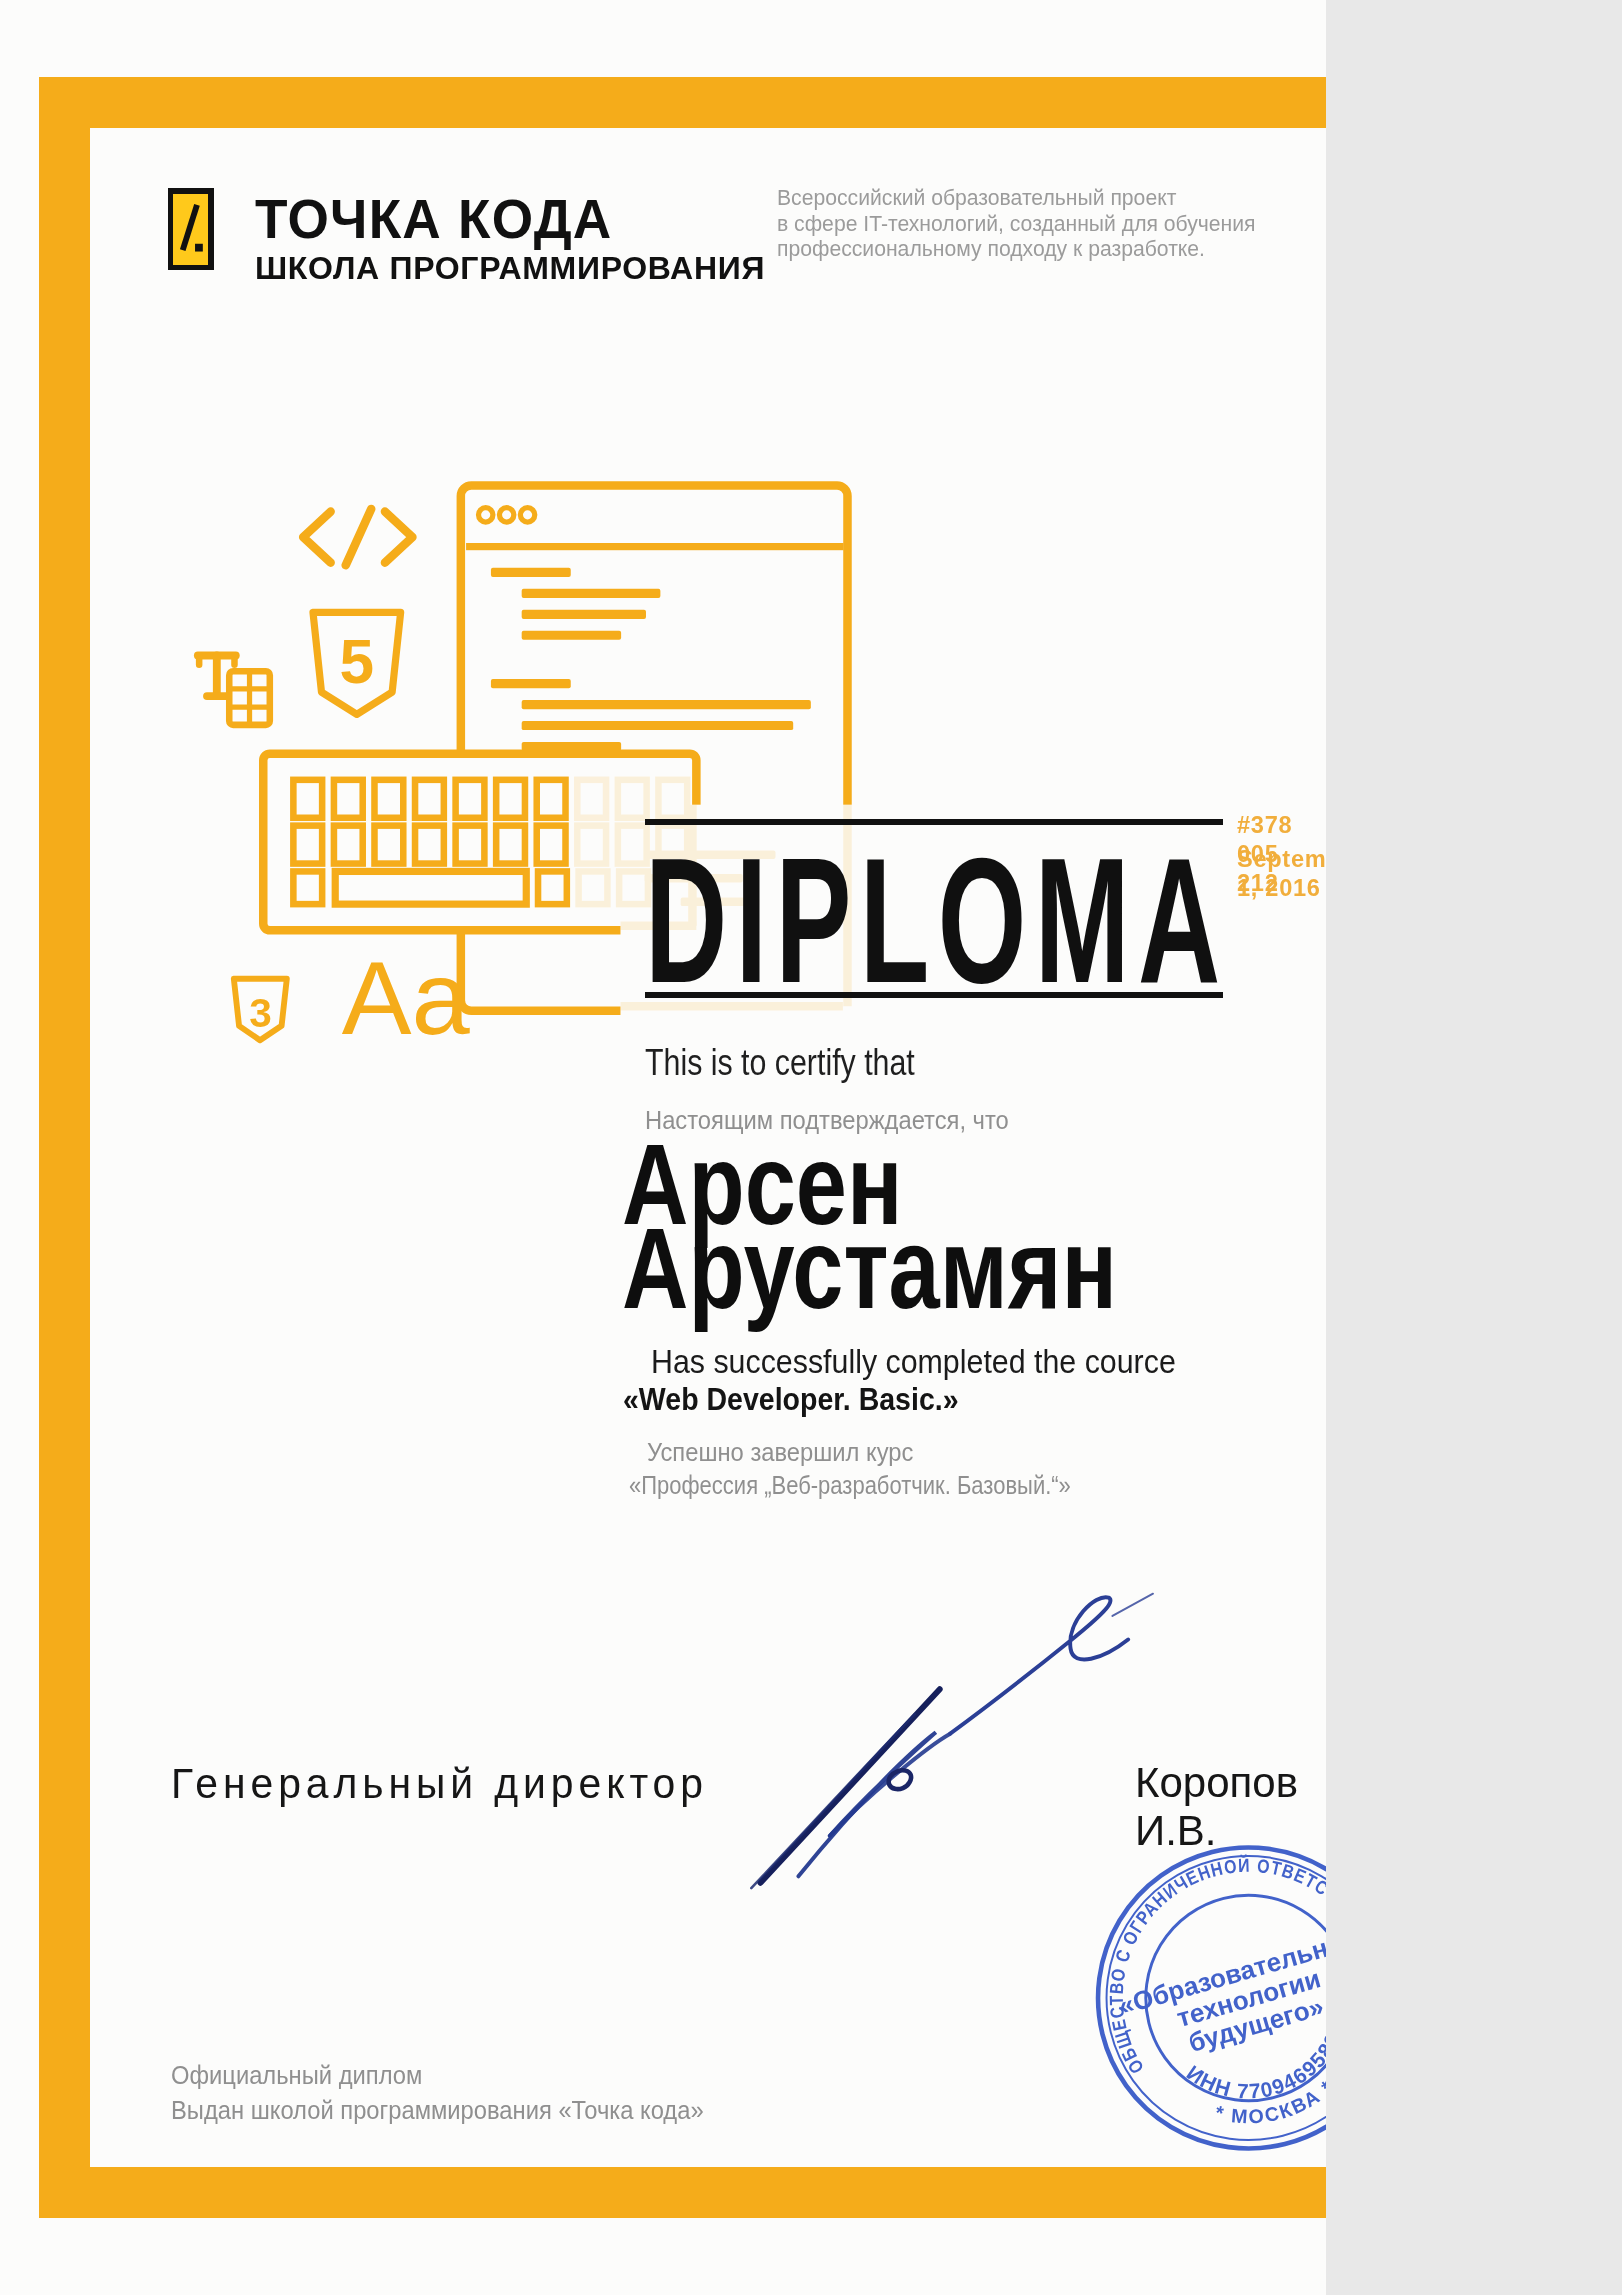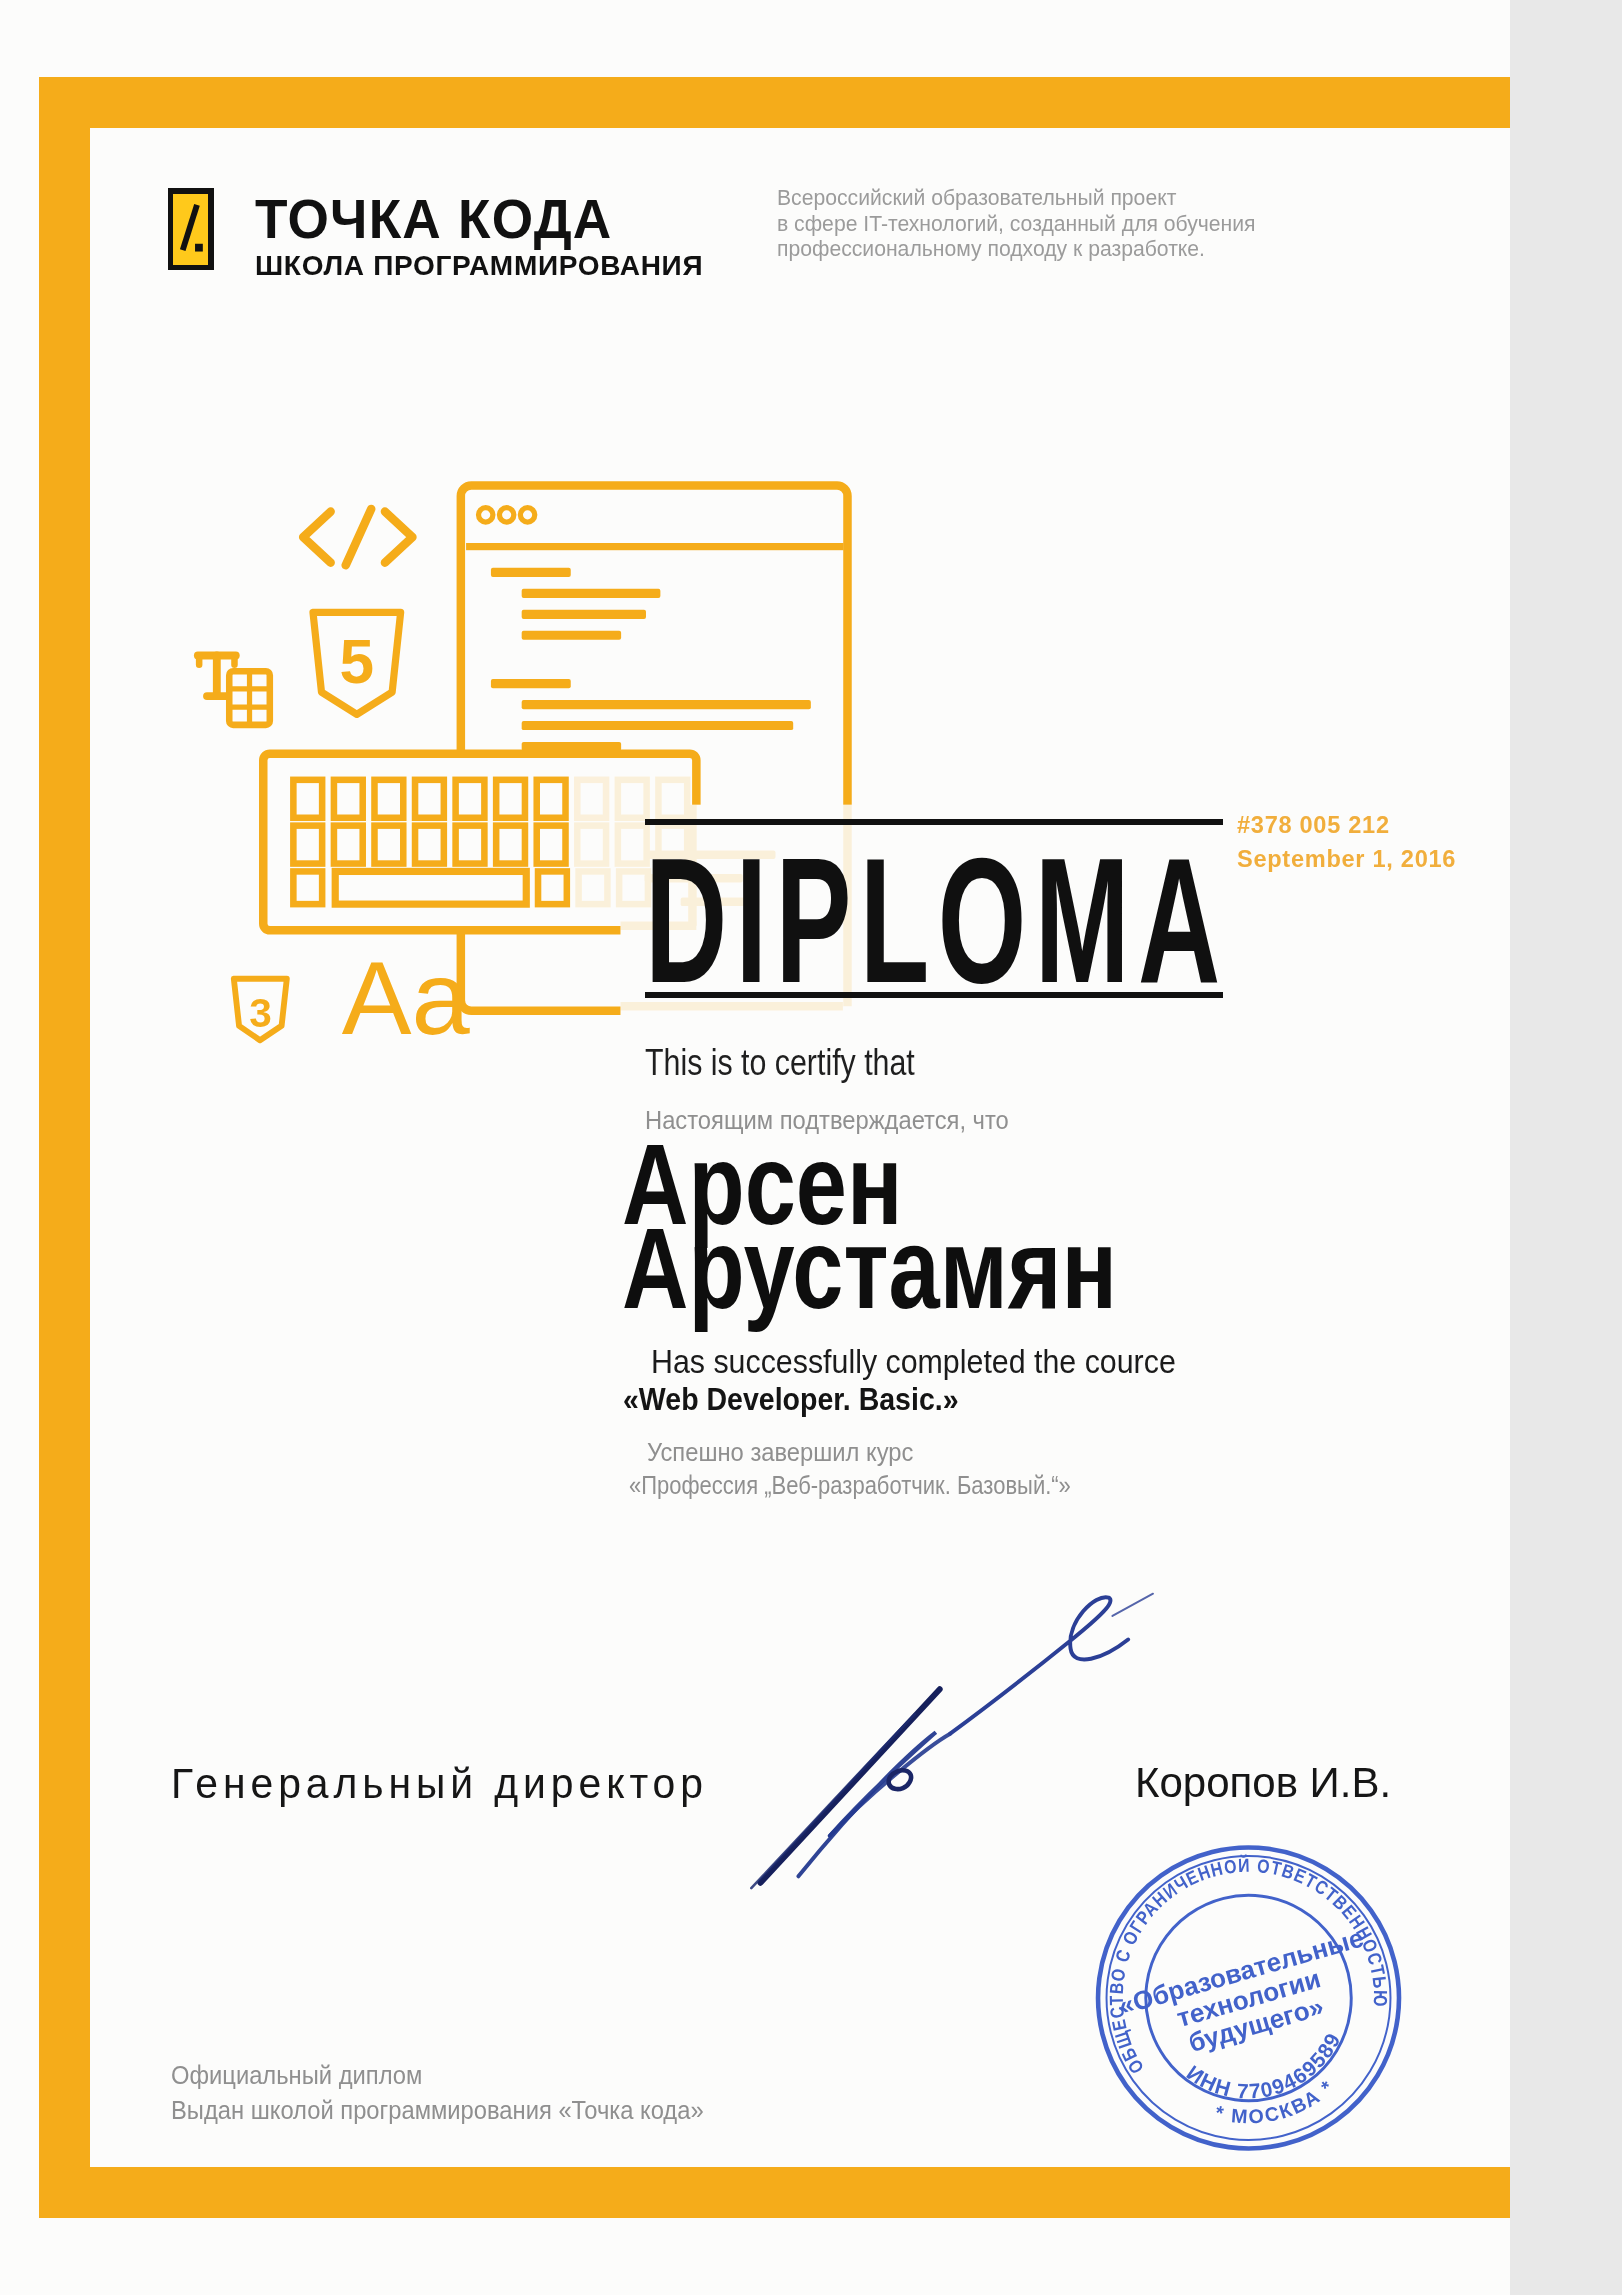--- a/index.html
+++ b/index.html
@@ -1,29 +1,29 @@
 <!DOCTYPE html>
 <html style="font-size:10.5px"><head>
 <meta charset="utf-8">
 <style>
   html,body{margin:0;padding:0;background:#e8e8e8;}
-  .page{position:relative;width:1510px;height:2295px;background:#FCFCFB;overflow:hidden;
+  .page{position:relative;width:1326px;height:2295px;background:#FCFCFB;overflow:hidden;
         font-family:"Liberation Sans",sans-serif;color:#151515;text-decoration:underline;}
   .abs{position:absolute;}
   .frame{position:absolute;left:39px;top:77px;width:1544px;height:2141px;
          border:51px solid #F5AC1A;box-sizing:border-box;}
   .cx98{transform:scaleX(.98);transform-origin:left top;}
   .cx95{transform:scaleX(.95);transform-origin:left top;}
   .cx92{transform:scaleX(.92);transform-origin:left top;}
   .cx88{transform:scaleX(.88);transform-origin:left top;}
   .cx82{transform:scaleX(.82);transform-origin:left top;}
   .cx80{transform:scaleX(.80);transform-origin:left top;}
   .cx64{transform:scaleX(.64);transform-origin:left top;}
   .logo-title{font-size:56px;font-weight:700;letter-spacing:1.3px;line-height:56px;color:#111;}
-  .logo-sub{font-size:28px;font-weight:700;letter-spacing:0.7px;color:#111;}
+  .logo-sub{font-size:32px;font-weight:700;letter-spacing:0.7px;color:#111;}
   .about{font-size:21.6px;line-height:25.5px;color:#9B9B9B;}
   .rule{background:#111;height:5.9px;}
   .diploma-title{font-size:178px;font-weight:700;letter-spacing:13px;line-height:178px;color:#101010;}
   .cert-meta{font-size:23.6px;font-weight:700;line-height:29px;color:#F1AE3C;letter-spacing:0.7px;}
   .certify-en{font-size:37px;color:#1f1f1f;}
   .certify-ru{font-size:25px;color:#8F8F8F;}
   .name-line{font-size:115px;font-weight:700;line-height:115px;color:#0e0e0e;}
   .completed-en{font-size:33px;color:#1b1b1b;}
   .course-en{font-size:31px;font-weight:700;color:#141414;}
   .course-ru{font-size:25px;color:#8F8F8F;}

